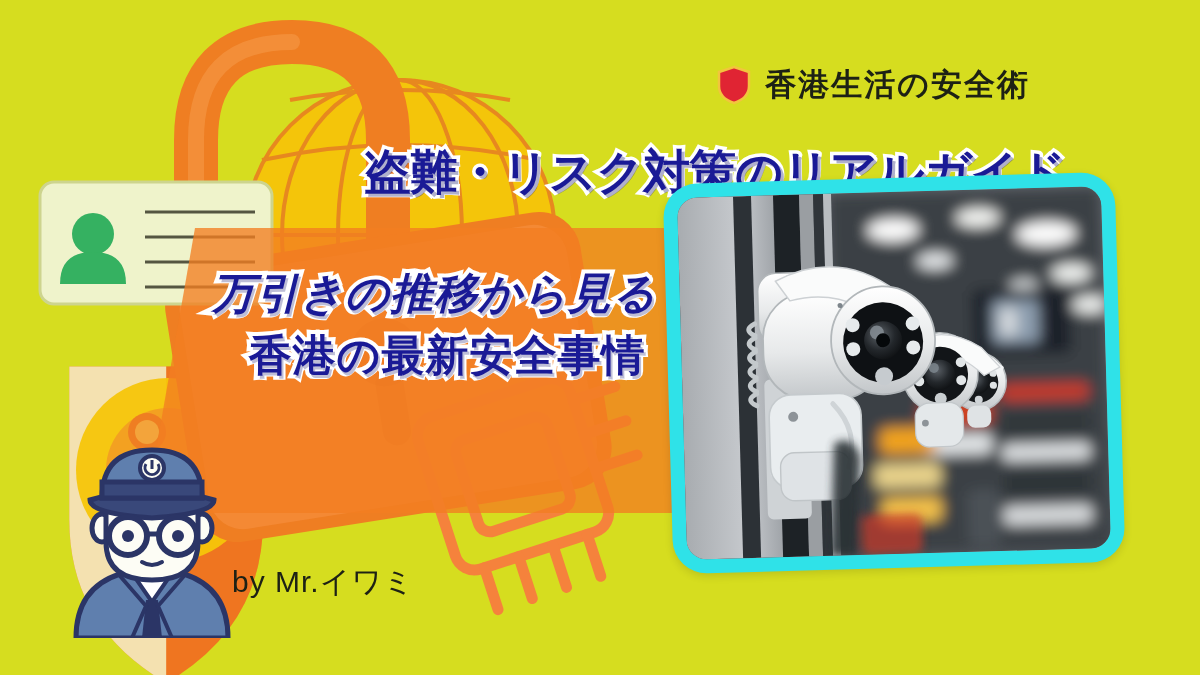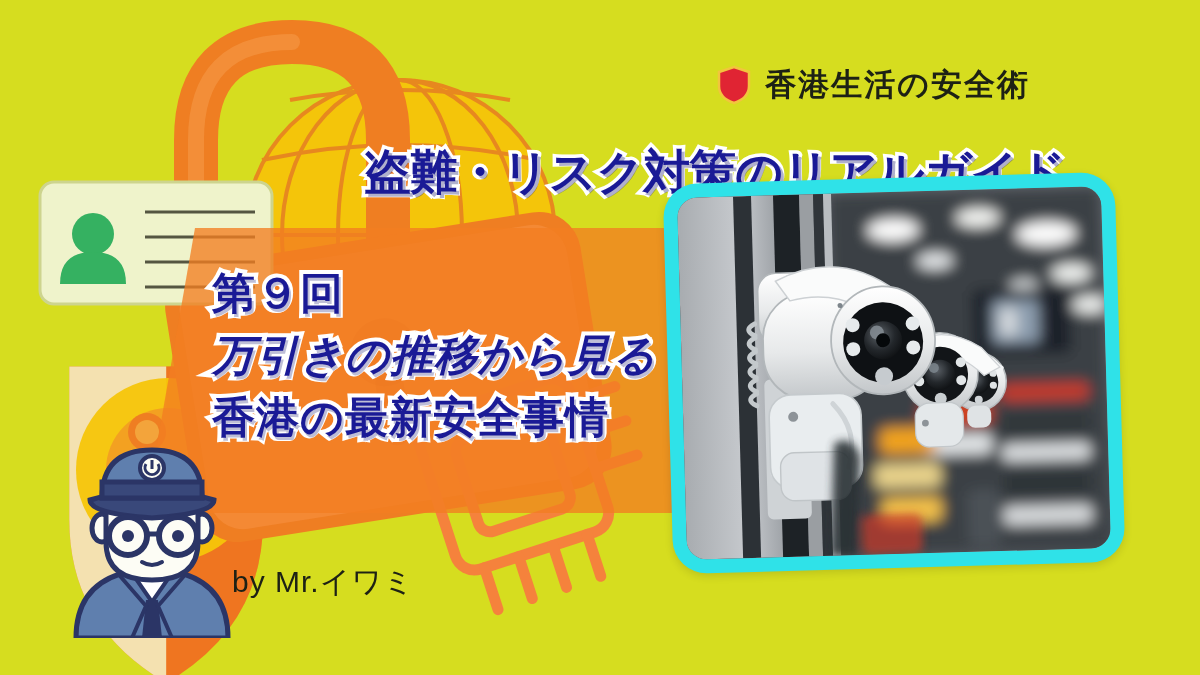--- a/index.html
+++ b/index.html
@@ -47,21 +47,21 @@
     position:absolute;left:212px;top:262px;width:470px;
     color:#1a1a96;
     font-weight:700;font-size:43px;line-height:62px;letter-spacing:1px;
     -webkit-text-stroke:8px #ffffff;
     paint-order:stroke fill;
     text-shadow:2px 3px 0 rgba(40,40,120,0.30);
     white-space:nowrap;
   }
   .title-block .t1{display:block;}
   .title-block .t2{display:block;font-style:italic;}
-  .title-block .t3{display:block;}
+  .title-block .t3{display:block;text-align:center;}
 
   
   .byline{
     position:absolute;left:232px;top:562px;
     font-size:30px;font-weight:400;color:#1d2115;letter-spacing:1px;
   }
 
   
   .photo-card{
     position:absolute;left:668px;top:178px;width:452px;height:390px;
@@ -199,21 +199,20 @@
   <div class="badge-row">
     <svg class="shield-badge" viewBox="0 0 34 40" xmlns="http://www.w3.org/2000/svg">
       <path d="M17 2 L32 7 L32 21 Q32 33 17 38 Q2 33 2 21 L2 7 Z" fill="#e02433" stroke="#f2c53d" stroke-width="2.5"></path>
     </svg>
     <span class="badge-text">香港生活の安全術</span>
   </div>
 
   <div class="headline">盗難・リスク対策のリアルガイド</div>
 
   <div class="title-block">
-    <span class="t1">第９回</span>
     <span class="t2">万引きの推移から見る</span>
     <span class="t3">香港の最新安全事情</span>
   </div>
 
   <div class="byline">by Mr.イワミ</div>
 
   <div class="photo-card">
     <div class="photo-inner">
       <svg viewBox="0 0 424 362" width="100%" height="100%" preserveAspectRatio="none" xmlns="http://www.w3.org/2000/svg">
         <defs>

